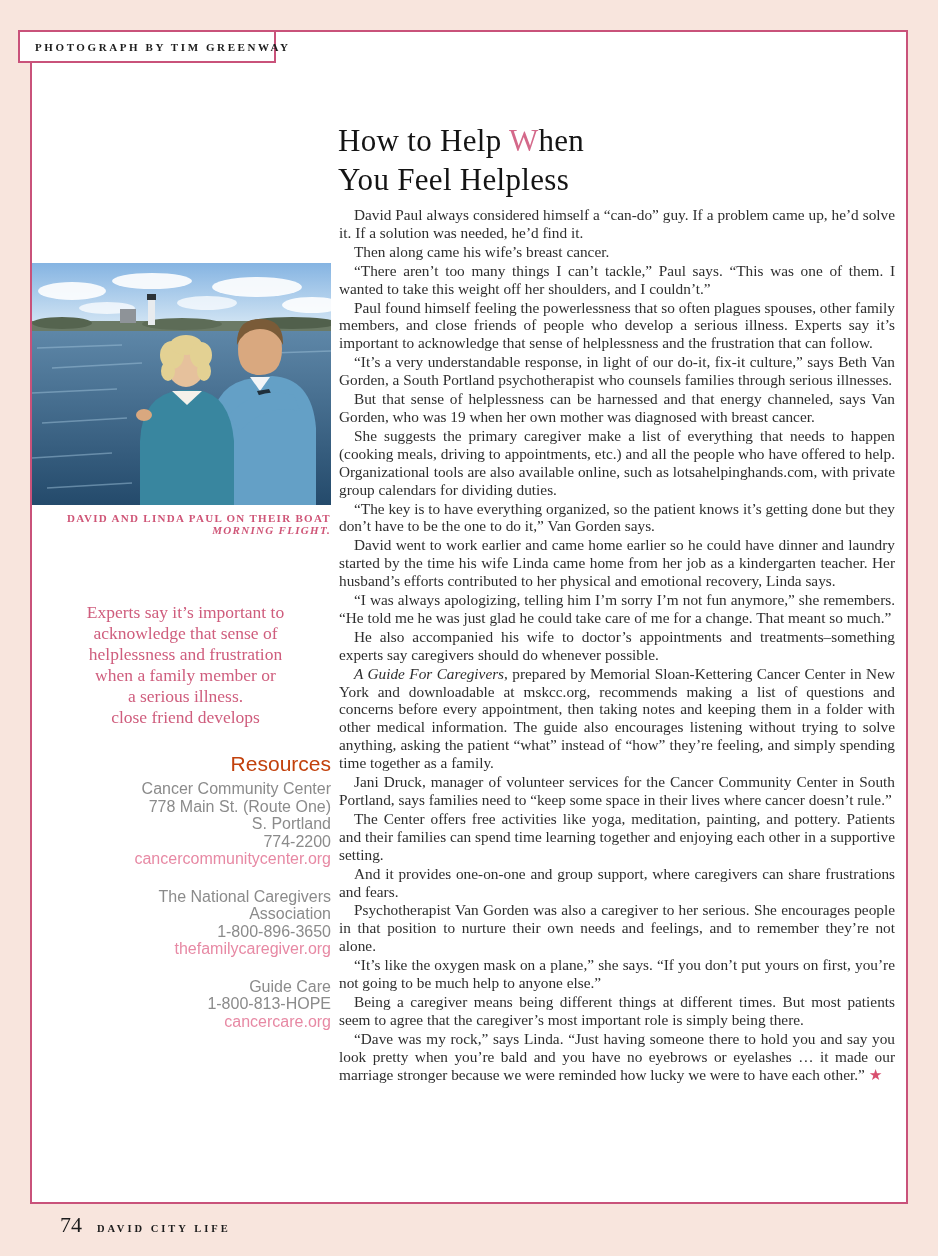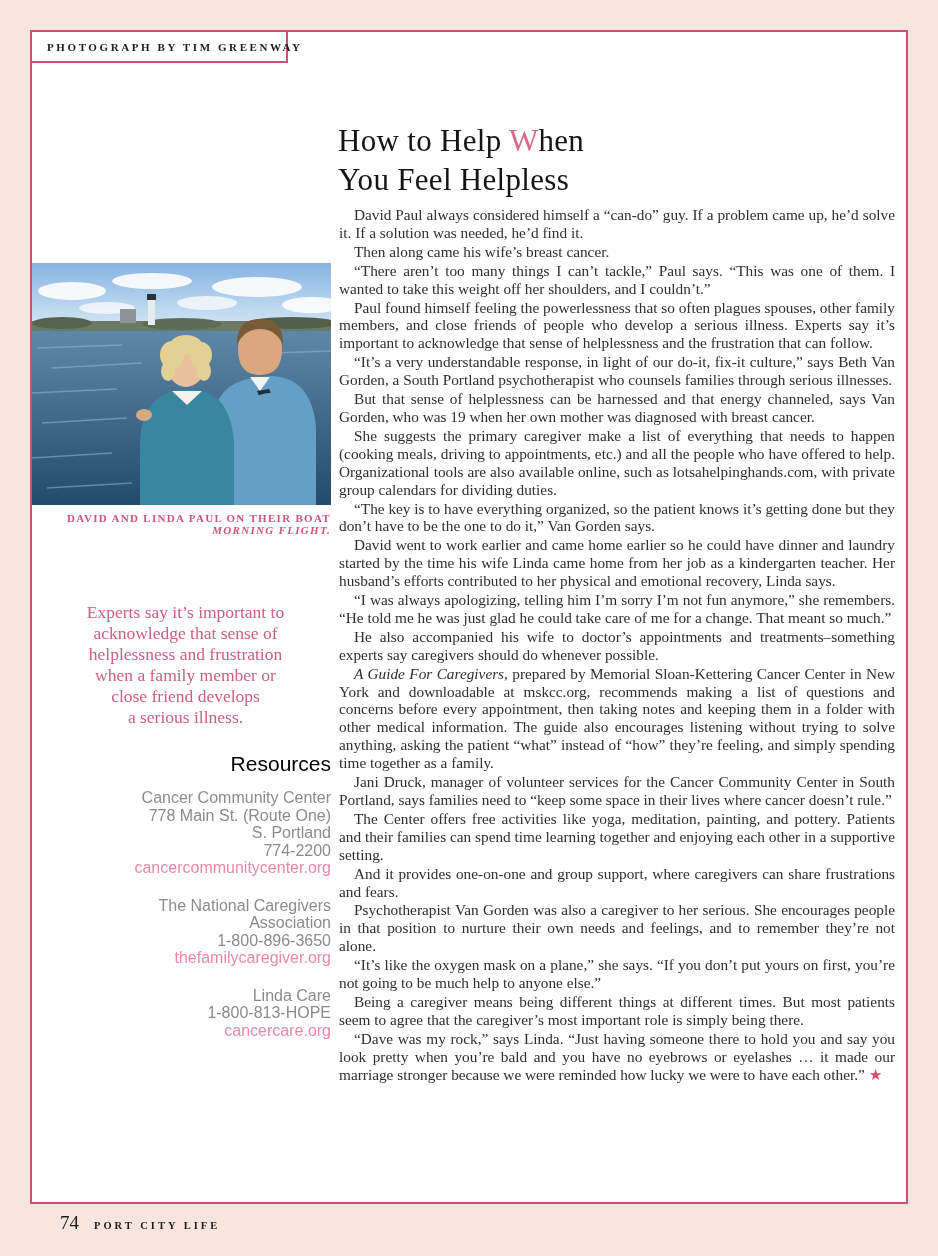--- a/index.html
+++ b/index.html
@@ -11,21 +11,21 @@
     overflow:hidden;
   }
   .frame {
     position:absolute; left:30px; top:30px;
     width:878px; height:1174px;
     background:#ffffff;
     border:2px solid #c9527a;
     box-sizing:border-box;
   }
   .credit-box {
-    position:absolute; left:30px; top:30px;
+    position:absolute; left:18px; top:30px;
     width:258px; height:33px;
     background:#ffffff;
     border:2px solid #c9527a;
     box-sizing:border-box;
     display:flex; align-items:center;
     padding-left:15px;
   }
   .credit-text {
     font-size:11px; font-weight:bold;
     letter-spacing:2.6px; color:#1c1c1c;
@@ -46,21 +46,21 @@
     position:absolute; left:40px; top:602px;
     width:291px; text-align:center;
     color:#cf5d7d; font-size:17.5px; line-height:21px;
   }
   .resources {
     position:absolute; left:40px; top:752px;
     width:291px; text-align:right;
     font-family:"Liberation Sans", sans-serif;
     color:#8b8b8b; font-size:16px; line-height:17.5px;
   }
-  .res-title { font-size:21px; color:#000000; line-height:24px; margin-bottom:13px; }
+  .res-title { font-size:21px; color:#c2410c; line-height:24px; margin-bottom:4px; }
   .res-block { margin-bottom:20px; }
   .res-link { color:#e789a4; text-decoration:none; display:block; cursor:pointer; }
   .article {
     position:absolute; left:338px; top:121px; width:558px;
   }
   h1.title {
     margin:0 0 7px 0;
     font-size:31px; line-height:39px;
     font-weight:normal; color:#141414;
     letter-spacing:0.3px;
@@ -69,21 +69,21 @@
   .body-text p {
     margin:1px; text-indent:15px;
     font-size:15.3px; line-height:17.9px;
     text-align:justify; color:#2e2e2e;
   }
   .star { color:#d94f6e; font-style:normal; }
   .footer {
     position:absolute; left:60px; top:1212px;
     display:flex; align-items:baseline; gap:15px; color:#1c1c1c;
   }
-  .page-num { font-size:19px;font-family:Liberation Serif, serif; }
+  .page-num { font-size:22px;font-family:Liberation Serif, serif; }
   .mag-name { font-size:10.5px; font-weight:bold; letter-spacing:3px; }
 </style>
 </head>
 <body>
 
 <div class="frame"></div>
 
 <div class="credit-box">
   <span class="credit-text">PHOTOGRAPH BY TIM GREENWAY</span>
 </div>
@@ -155,41 +155,41 @@
 <div class="caption">
   <div>DAVID AND LINDA PAUL ON THEIR BOAT</div>
   <div class="cap2">MORNING FLIGHT.</div>
 </div>
 
 <div class="pullquote">
   <div>Experts say it’s important to</div>
   <div>acknowledge that sense of</div>
   <div>helplessness and frustration</div>
   <div>when a family member or</div>
+  <div>a serious illness.</div>
   <div>close friend develops</div>
-  <div>a serious illness.</div>
 </div>
 
 <div class="resources">
   <div class="res-title">Resources</div>
   <div class="res-block">
     <div>Cancer Community Center</div>
     <div>778 Main St. (Route One)</div>
     <div>S. Portland</div>
     <div>774-2200</div>
     <span class="res-link">cancercommunitycenter.org</span>
   </div>
   <div class="res-block">
     <div>The National Caregivers</div>
     <div>Association</div>
     <div>1-800-896-3650</div>
     <span class="res-link">thefamilycaregiver.org</span>
   </div>
   <div class="res-block">
-    <div>Linda Care</div>
+    <div>Guide Care</div>
     <div>1-800-813-HOPE</div>
     <span class="res-link">cancercare.org</span>
   </div>
 </div>
 
 <div class="article">
   <h1 class="title"><span>How to Help </span><span class="w">W</span><span>hen</span><br><span>You Feel Helpless</span></h1>
   <div class="body-text">
     <p>David Paul always considered himself a “can-do” guy. If a problem came up, he’d solve it. If a solution was needed, he’d find it.</p>
     <p>Then along came his wife’s breast cancer.</p>
@@ -208,14 +208,14 @@
     <p>And it provides one-on-one and group support, where caregivers can share frustrations and fears.</p>
     <p>Psychotherapist Van Gorden was also a caregiver to her serious. She encourages people in that position to nurture their own needs and feelings, and to remember they’re not alone.</p>
     <p>“It’s like the oxygen mask on a plane,” she says. “If you don’t put yours on first, you’re not going to be much help to anyone else.”</p>
     <p>Being a caregiver means being different things at different times. But most patients seem to agree that the caregiver’s most important role is simply being there.</p>
     <p><span>“Dave was my rock,” says Linda. “Just having someone there to hold you and say you look pretty when you’re bald and you have no eyebrows or eyelashes … it made our marriage stronger because we were reminded how lucky we were to have each other.” </span><span class="star">★</span></p>
   </div>
 </div>
 
 <div class="footer">
   <span class="page-num">74</span>
-  <span class="mag-name">PORT CITY LIFE</span>
+  <span class="mag-name">DAVID CITY LIFE</span>
 </div>
 
 </body></html>

